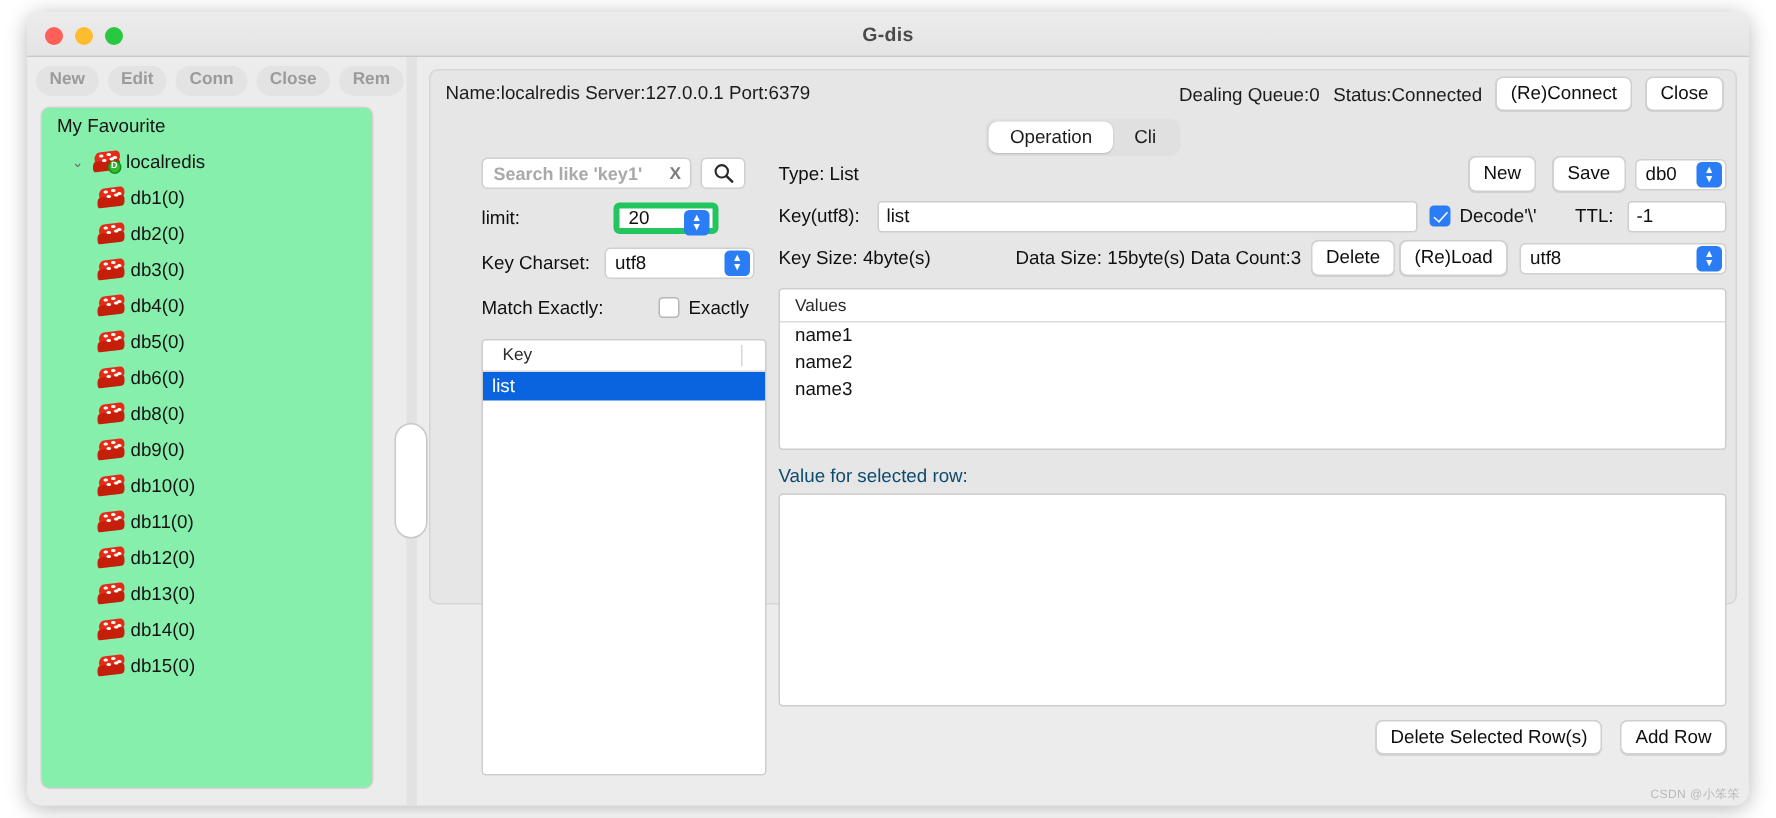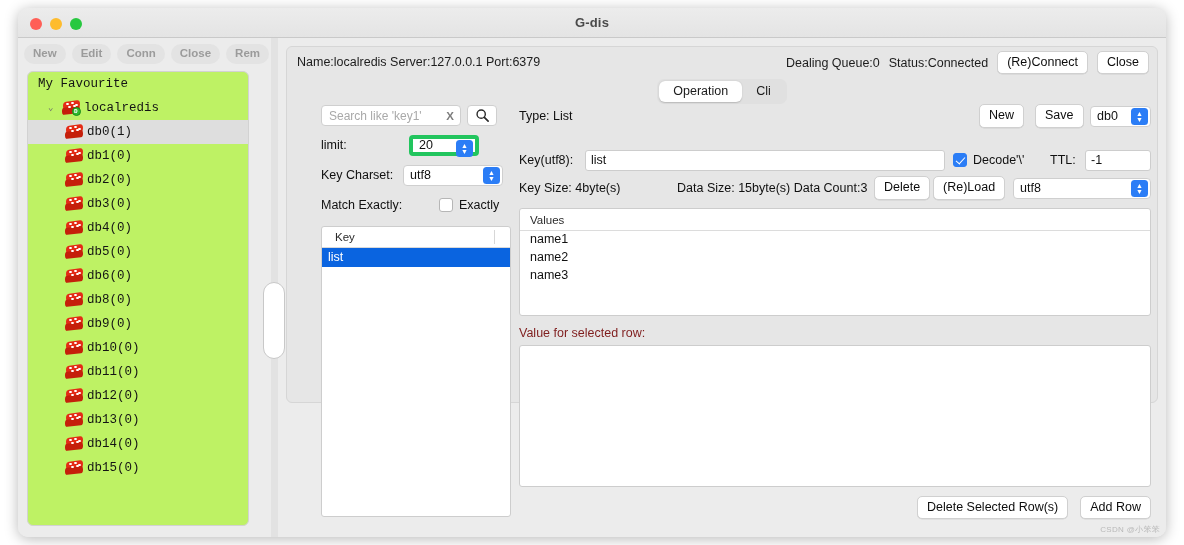--- a/index.html
+++ b/index.html
@@ -58,25 +58,24 @@
     font-family: "Liberation Sans", sans-serif;
     font-size: 11.5px; font-weight: bold;
     color: #9b9b9b;
     padding: 3px 9px 4px 9px;
     line-height: 1.1;
     cursor: default;
   }
   .tree {
     position: absolute; top: 33px; left: 9px;
     width: 222px; height: 455px;
-    background: #bef264;
+    background: #86efac;
     border: 1px solid #d2d2d2;
     border-radius: 6px;
     overflow: hidden;
-    font-family: Liberation Mono, monospace;
   }
   .tnode {
     display: flex; align-items: center;
     height: 24px;
     font-size: 12.5px; color: #141414;
     padding-left: 8px;
     white-space: nowrap;
   }
   .tnode.root { padding-left: 10px; }
   .tnode.child { padding-left: 20px; }
@@ -220,21 +219,21 @@
     width: 140px; height: 21px;
     background: #ffffff;
     border: 1px solid #cfcfcf;
     border-radius: 4px;
   }
   .searchbox input {
     position: absolute; left: 5px; top: 0;
     width: 112px; height: 19px;
     border: none; outline: none; background: transparent;
     font-family: "Liberation Sans", sans-serif;
-    font-size: 12px; color: #0c4a6e;
+    font-size: 12px; color: #0c4a6e; font-weight: bold;
   }
   .searchbox input::placeholder { color: #a9a9a9; }
   .clearx {
     position: absolute; right: 6px; top: 2px;
     font-size: 11.5px; color: #7d7d7d; font-weight: bold;
     line-height: 16px;
     cursor: default;
   }
   .magbtn {
     width: 30px; height: 21px;
@@ -364,21 +363,21 @@
     font-size: 11.5px; color: #2b2b2b;
     padding: 5px 12px 0 10px;
   }
   .valrow {
     height: 18px;
     font-size: 12.5px; color: #111;
     padding: 1px 0 0 10px;
   }
   .vlabel {
     margin-top: 10px;
-    font-size: 12.5px; color: #7f1d1d;
+    font-size: 12.5px; color: #0c4a6e;
   }
   .vbox {
     margin-top: 5px;
     width: 632px; height: 142px;
     background: #fff;
     border: 1px solid #cdcdcd;
     border-radius: 3px;
   }
   .bottombtns {
     margin-top: 9px;
@@ -428,32 +427,20 @@
             <i></i>
               <i></i>
               <i></i>
               <i></i>
               <i></i>
             <span class="connbadge"></span>
           </span>
           <span class="tlabel">localredis</span>
         </div>
         <div id="db-list">
-            <div class="tnode leaf selected">
-       <span class="redisicon">
-  <span class="top"></span>
-                <span class="bot"></span>
-                <i></i>
-                <i></i>
-                <i></i>
-                <i></i>
-                <i></i>
-              </span>
-       <span class="tlabel">db0(1)</span>
-     </div>
             <div class="tnode leaf">
        <span class="redisicon">
   <span class="top"></span>
                 <span class="bot"></span>
                 <i></i>
                 <i></i>
                 <i></i>
                 <i></i>
                 <i></i>
               </span>
@@ -708,21 +695,21 @@
             <button class="wbtn" style="position:absolute; left:516px;">Save</button>
             <div class="combo" style="position:absolute; left:571px; width:61px;">
               <span>db0</span>
               <span class="arrows">
                   <span>▲</span>
                   <span>▼</span>
                 </span>
             </div>
           </div>
 
-          <div class="drow" style="position:relative; margin-top:22px;">
+          <div class="drow" style="position:relative; margin-top:6px;">
             <span class="dlabel">Key(utf8):</span>
             <input class="tinput" style="position: absolute; left: 66px; width: 360px;" value="list">
             <div class="cbwrap" style="position:absolute; left:434px;">
               <span class="cbox checked"></span>
               <span class="dlabel">Decode'\'</span>
             </div>
             <span class="dlabel" style="position:absolute; left:531px;">TTL:</span>
             <input class="tinput" style="position: absolute; left: 566px; width: 66px;" value="-1">
           </div>
 

